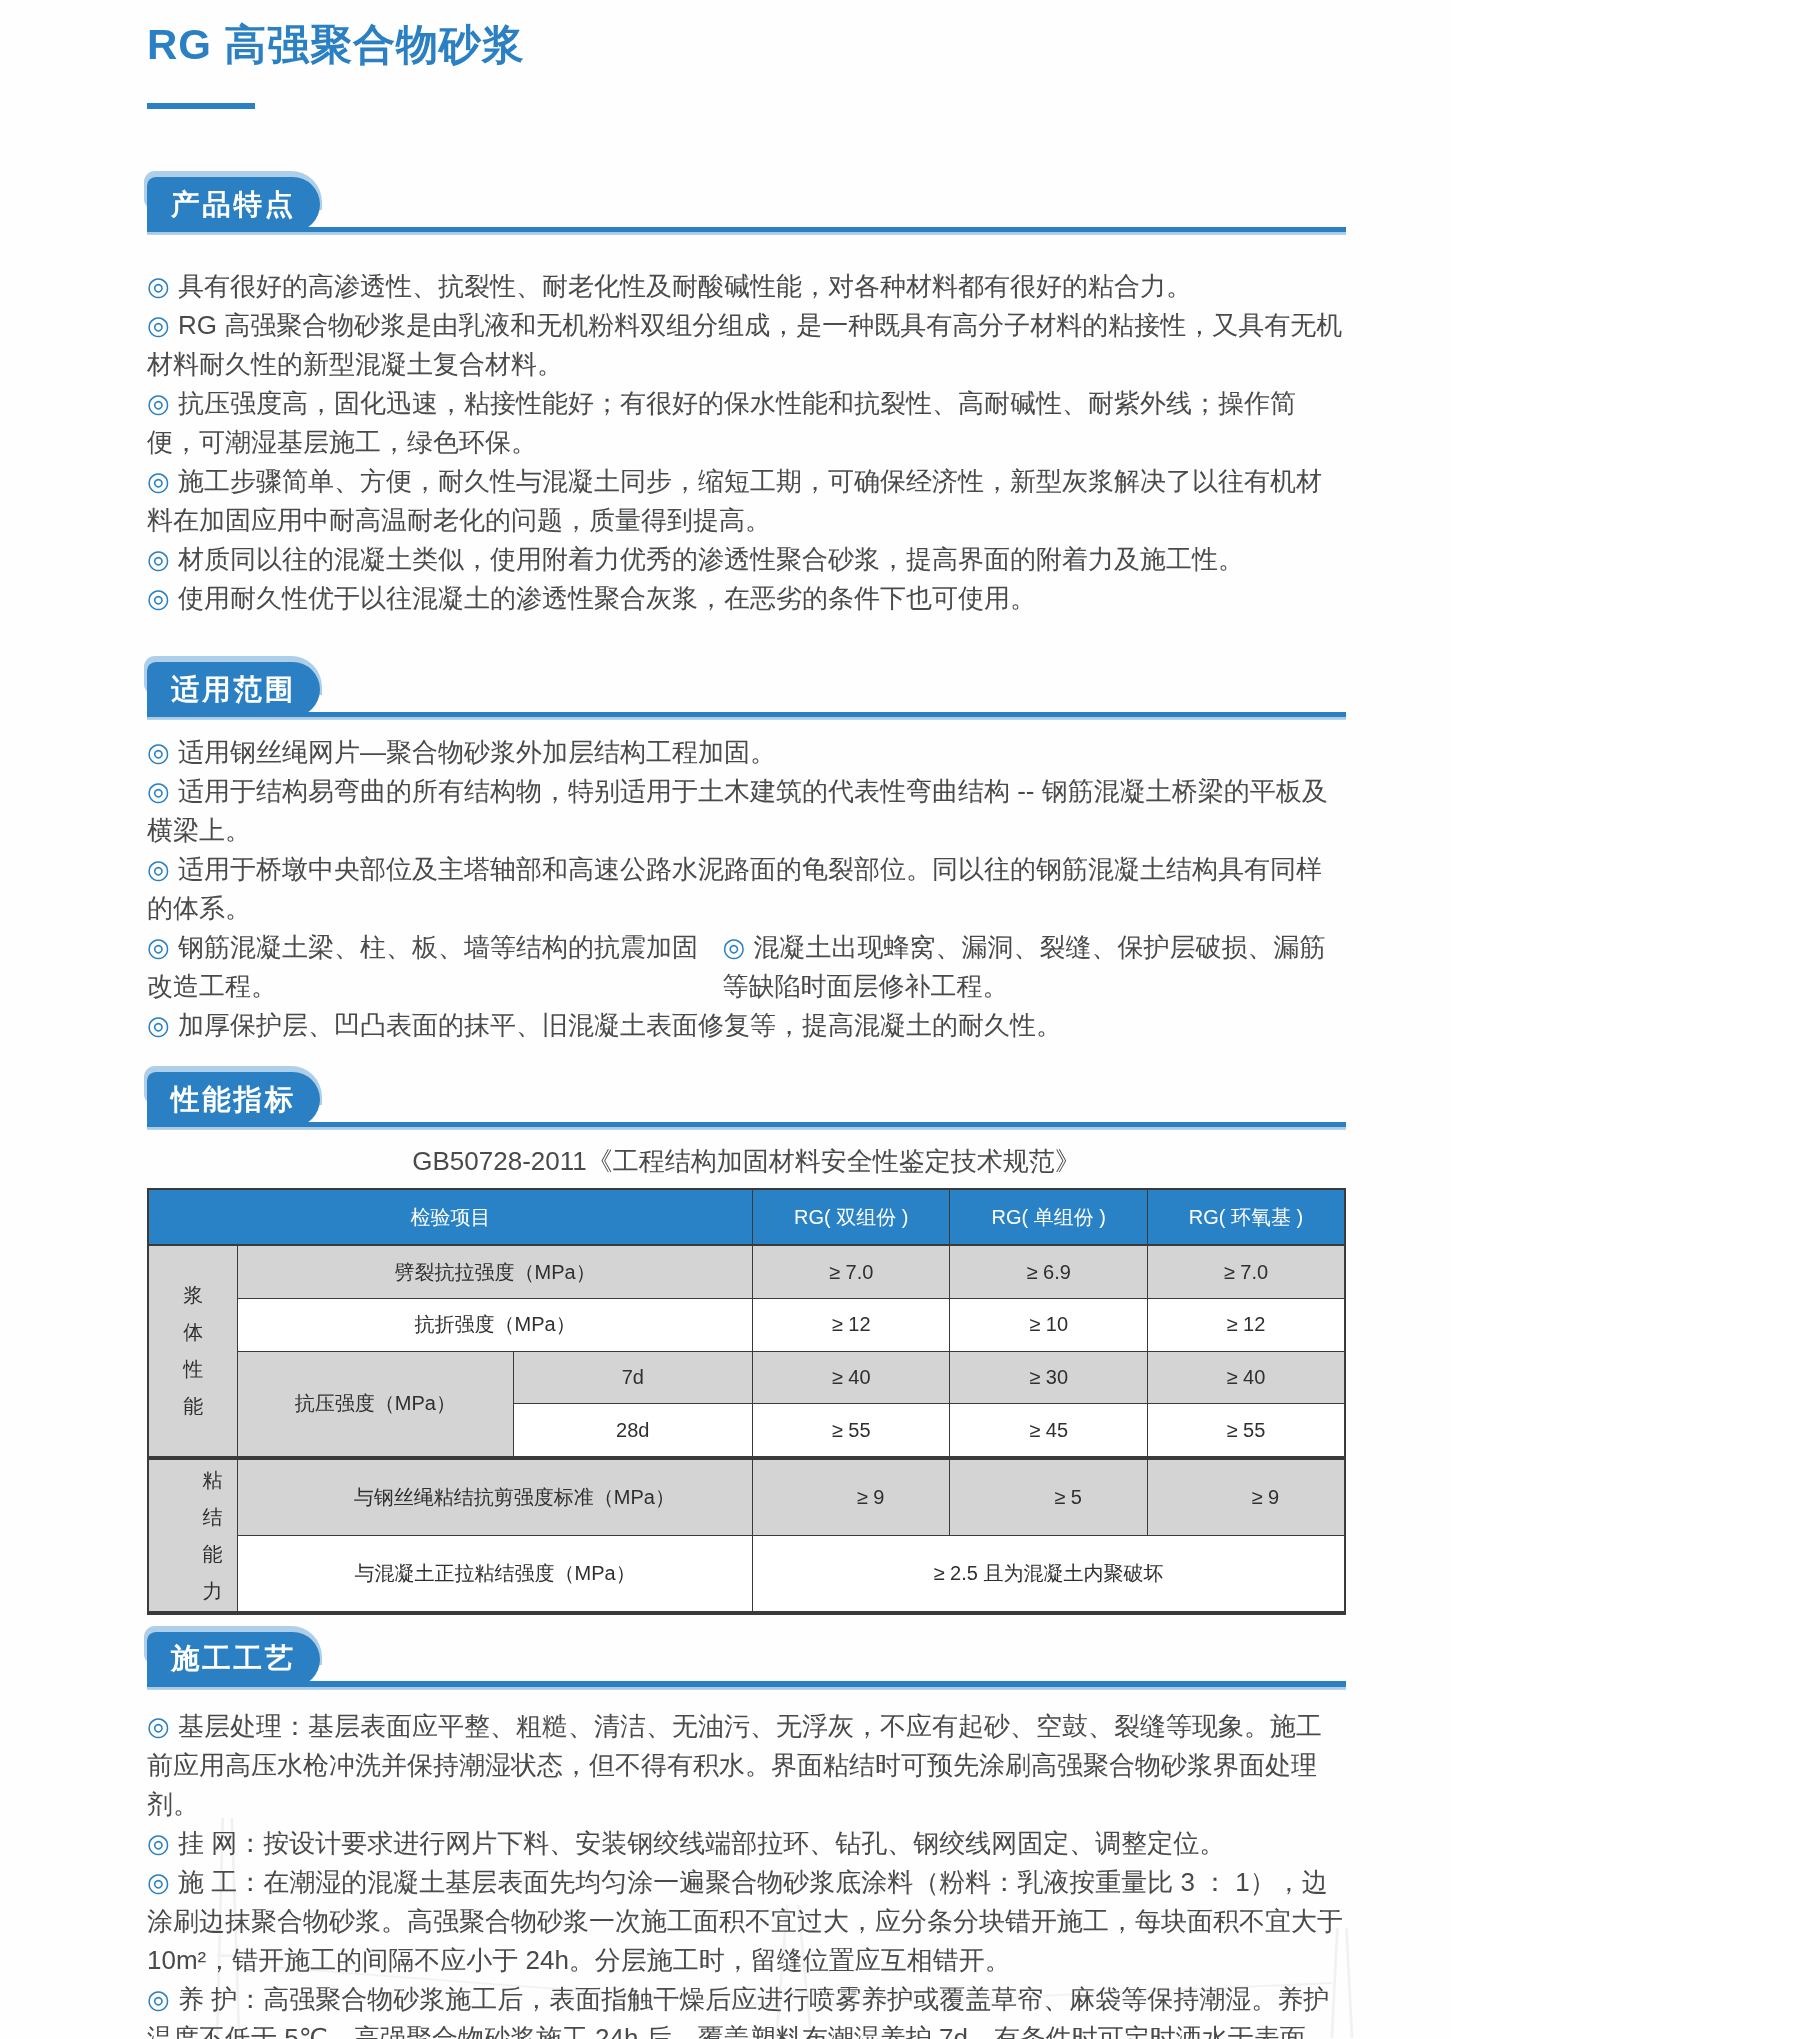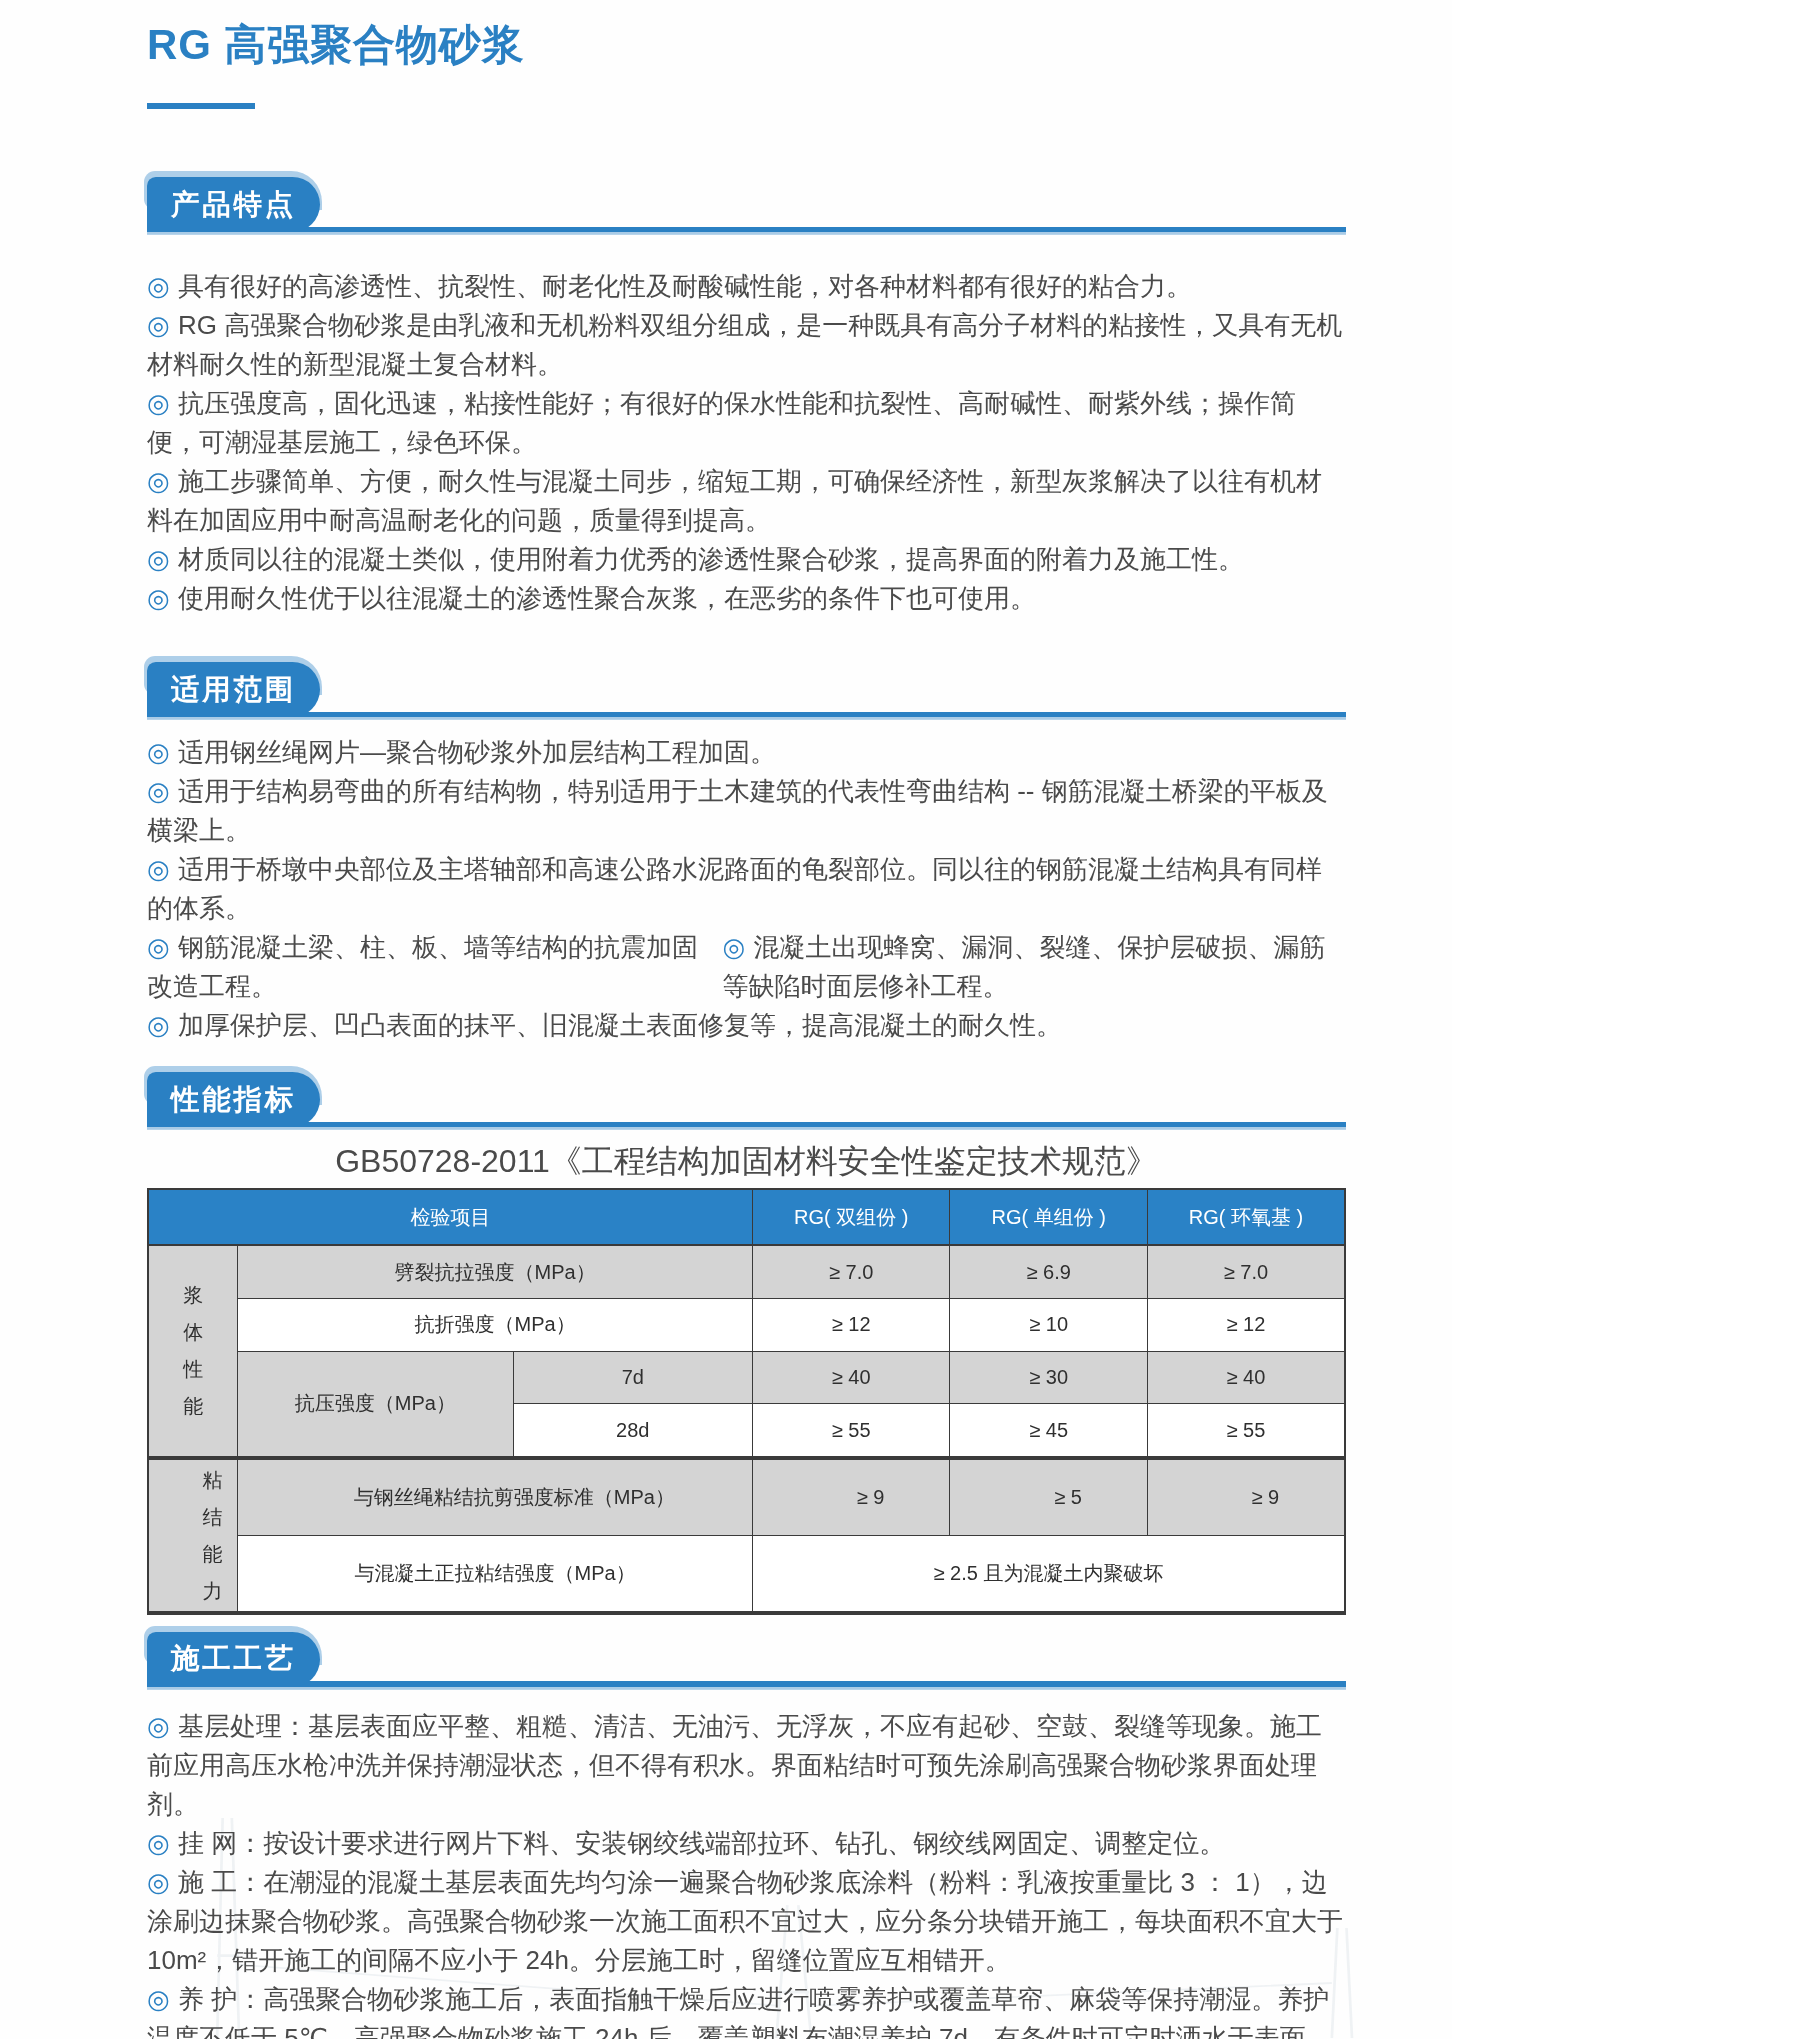--- a/index.html
+++ b/index.html
@@ -44,21 +44,21 @@
   
   .list{margin-top:35px;}
   .list p{margin:0;font-size:26px;line-height:39px;}
   .list.loose p{line-height:39px;}
   .b-icon{color:#2a80c3;margin-right:8.3px;}
   .dual{display:flex;gap:12px;}
   .dual .dual-left{flex:0 0 47%;}
   .dual .dual-right{flex:1;}
   
   .tbl-caption{
-    margin-top:18.4px;font-size:32px;line-height:31px;text-align:center;color:#4a4a4a;
+    margin-top:18.4px;font-size:26px;line-height:31px;text-align:center;color:#4a4a4a;
   }
   table.perf{
     margin-top:11px;width:100%;
     border-collapse:collapse;table-layout:fixed;
     font-size:20px;color:#2f2f2f;
     border:2.8px solid #3a3a3a;border-bottom-width:4.6px;
   }
   table.perf td{
     border:1.8px solid #3a3a3a;text-align:center;vertical-align:middle;
     height:48px;padding:1.8px 5.5px;background:#fff;

